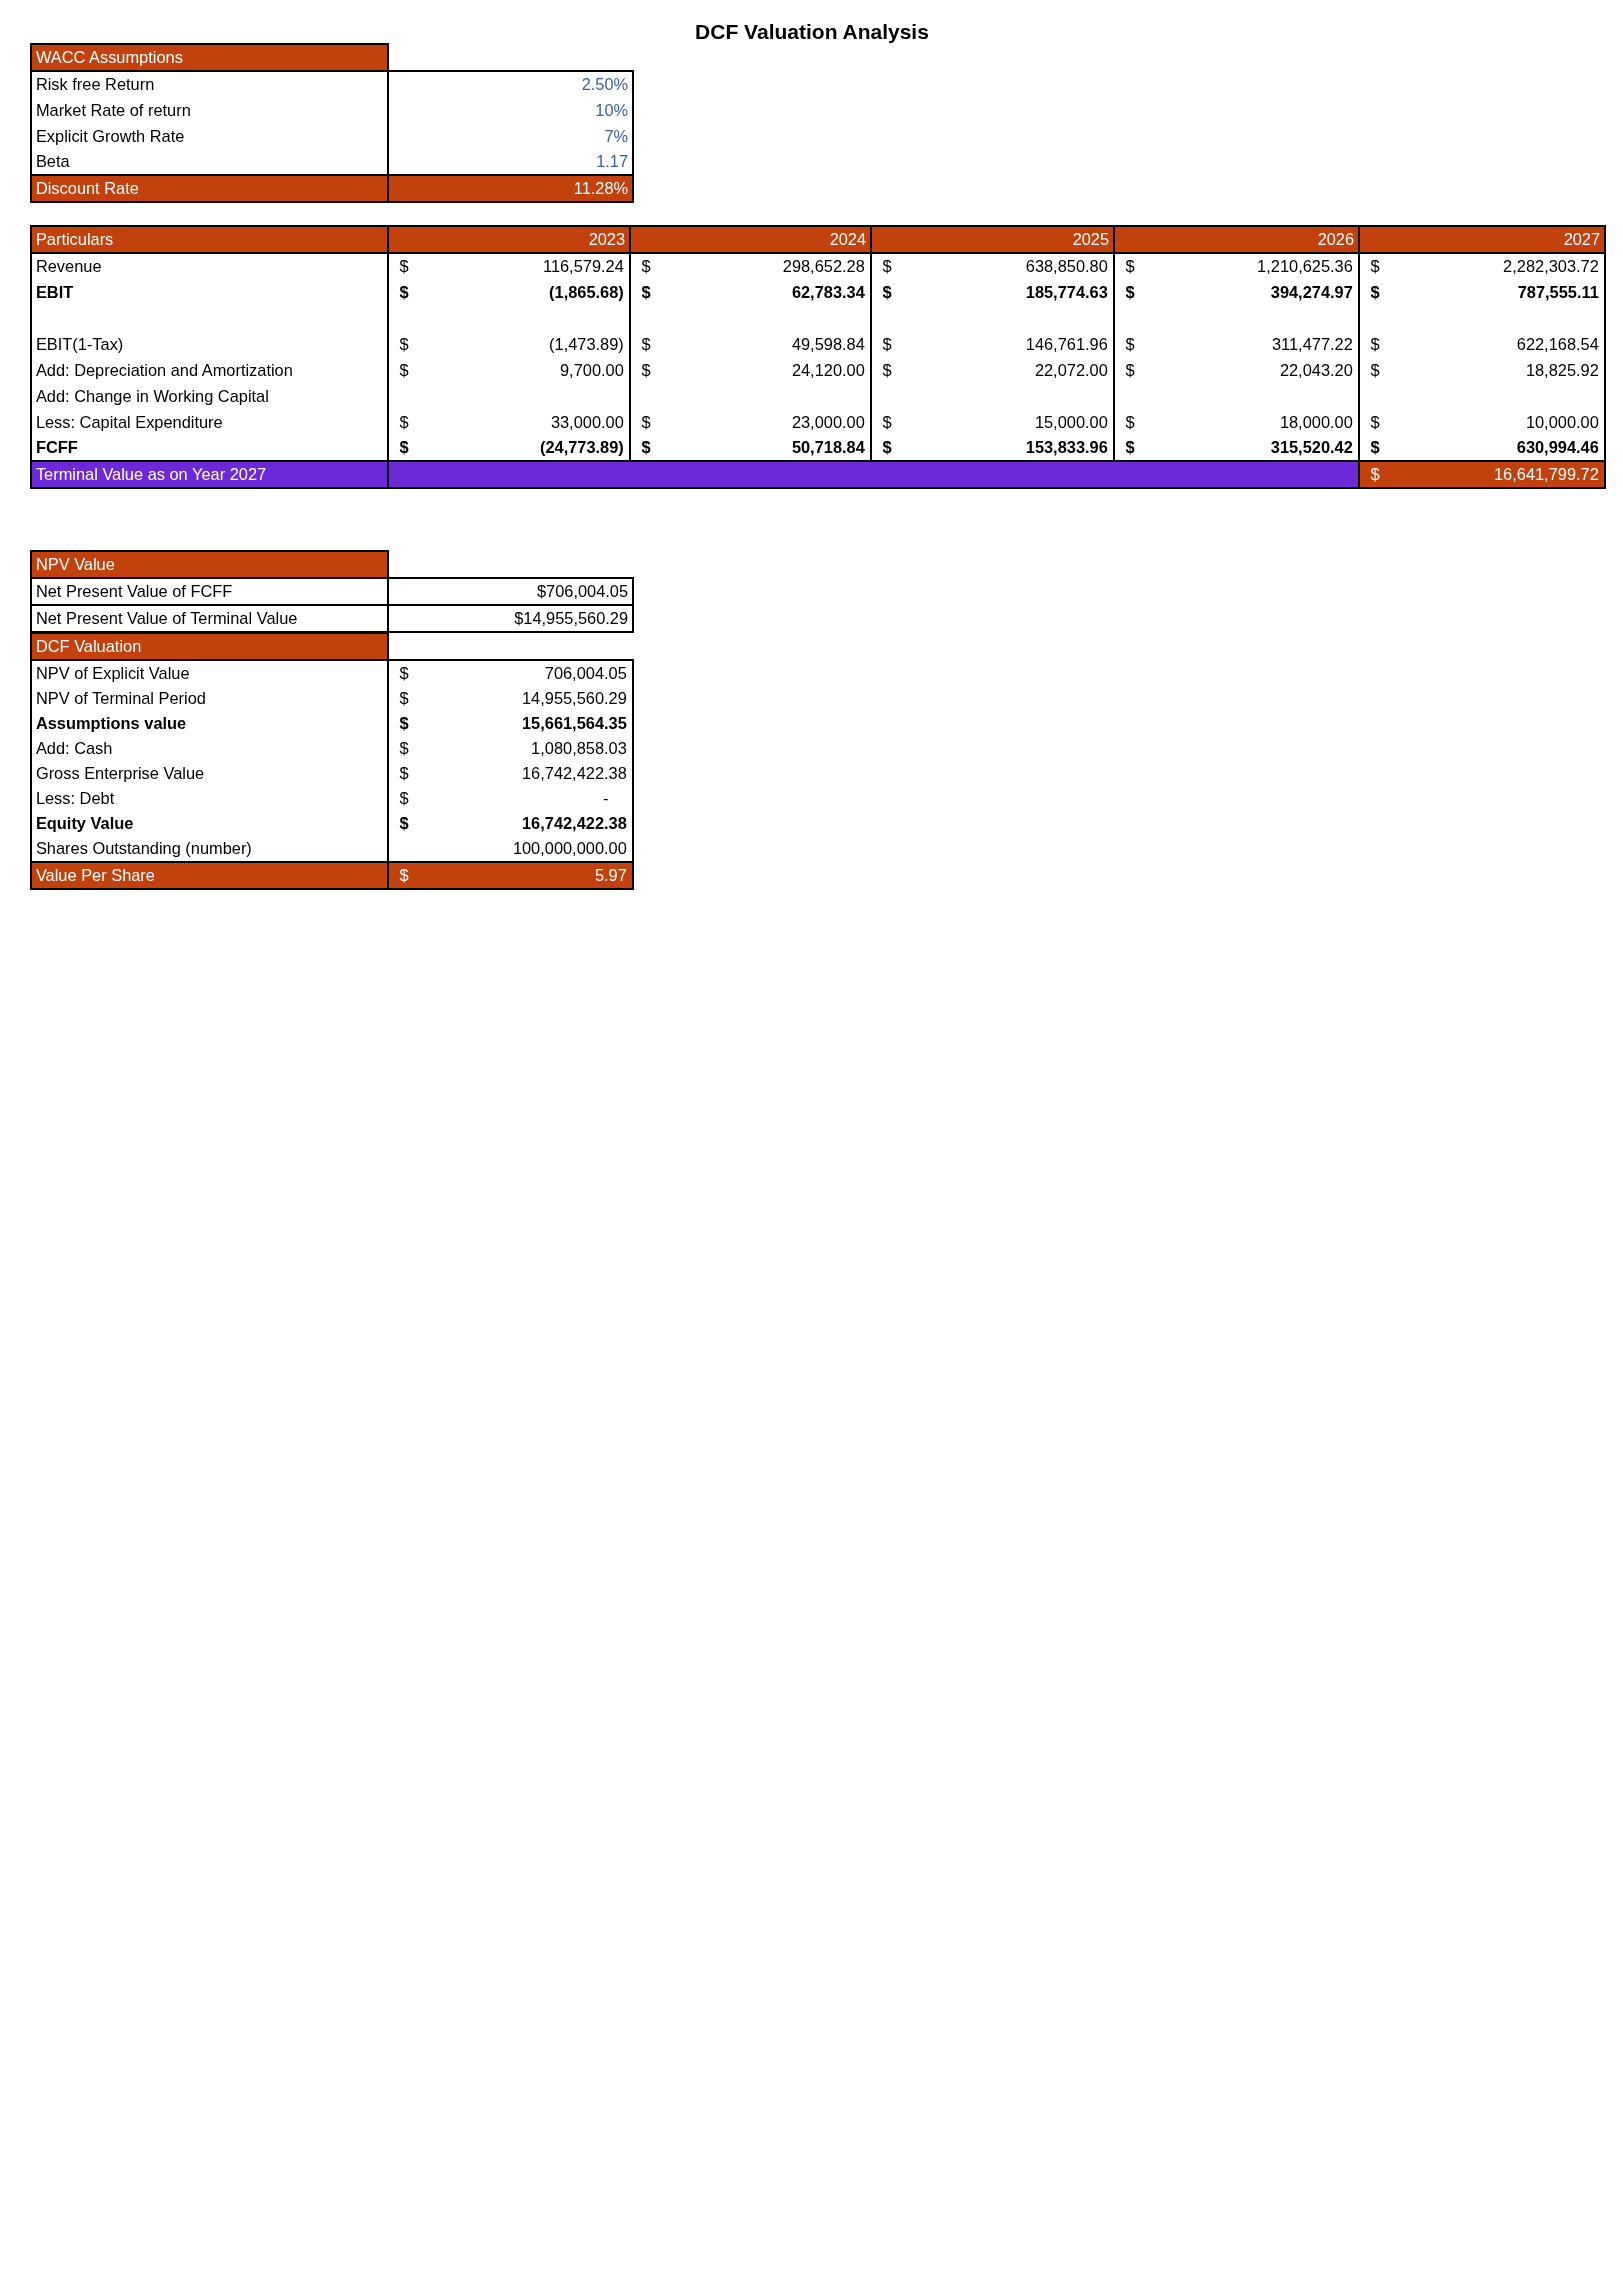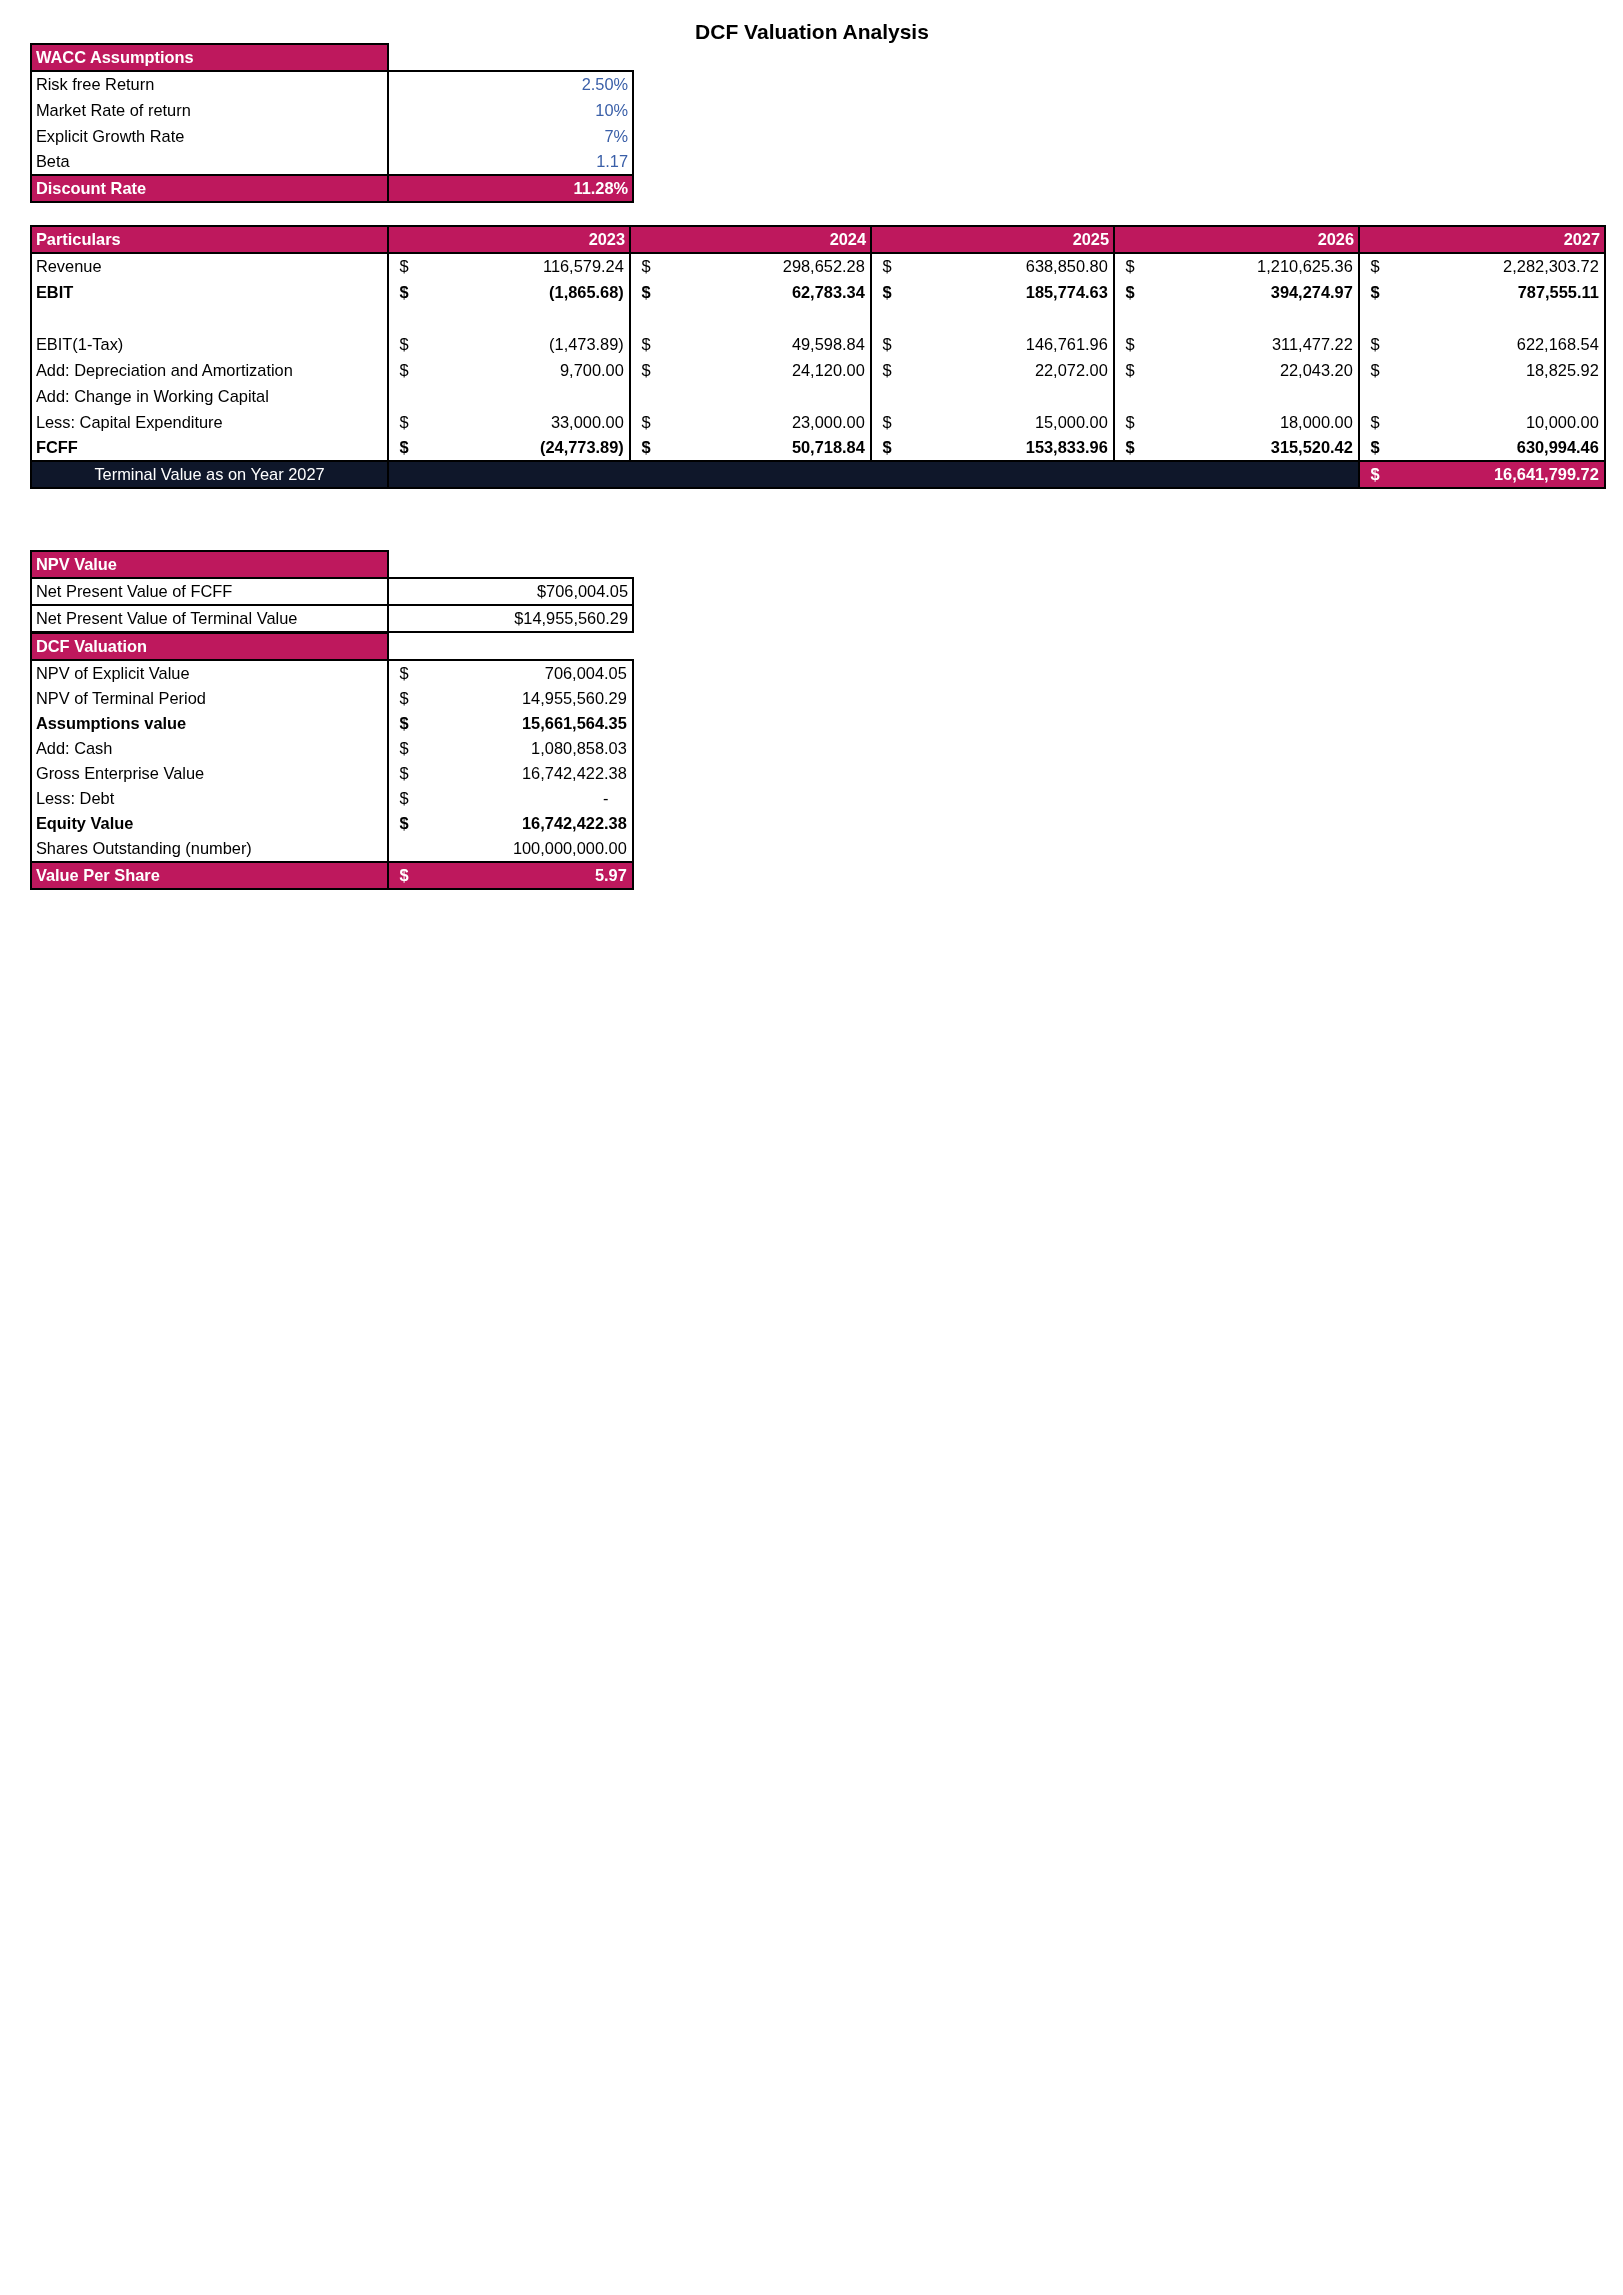--- a/index.html
+++ b/index.html
@@ -10,22 +10,22 @@
   }
   .title {
     position: absolute; top: 19.6px; left: 0; width: 1624px;
     text-align: center; font-weight: bold; font-size: 21px;
   }
   .tbl { position: absolute; border-collapse: collapse; table-layout: fixed; }
   .tbl td {
     height: 26px; padding: 0 3.9px; box-sizing: border-box;
     white-space: nowrap; overflow: hidden; line-height: 25px;
   }
-  .hdr { background: #be185d; color: #fff; font-weight: bold; margin-left: 40px; }
-  .hdr-plain { background: #0f172a; color: #fff; text-align: center; }
+  .hdr { background: #c2410c; color: #fff; font-weight: normal; margin-left: 40px; }
+  .hdr-plain { background: #6d28d9; color: #fff; }
   .b { font-weight: bold; }
   .r { text-align: right; }
   .inp { color: #3A5FA8; }
   .box { border: 2.6px solid #000; }
   .lb { border-left: 2.6px solid #000; }
   .rb { border-right: 2.6px solid #000; }
   .tb { border-top: 2.6px solid #000; margin-top: 30px; }
   .bb { border-bottom: 2.6px solid #000; }
   .acct { display: flex; justify-content: space-between; }
   .acct .cur { padding-left: 6.5px; }

